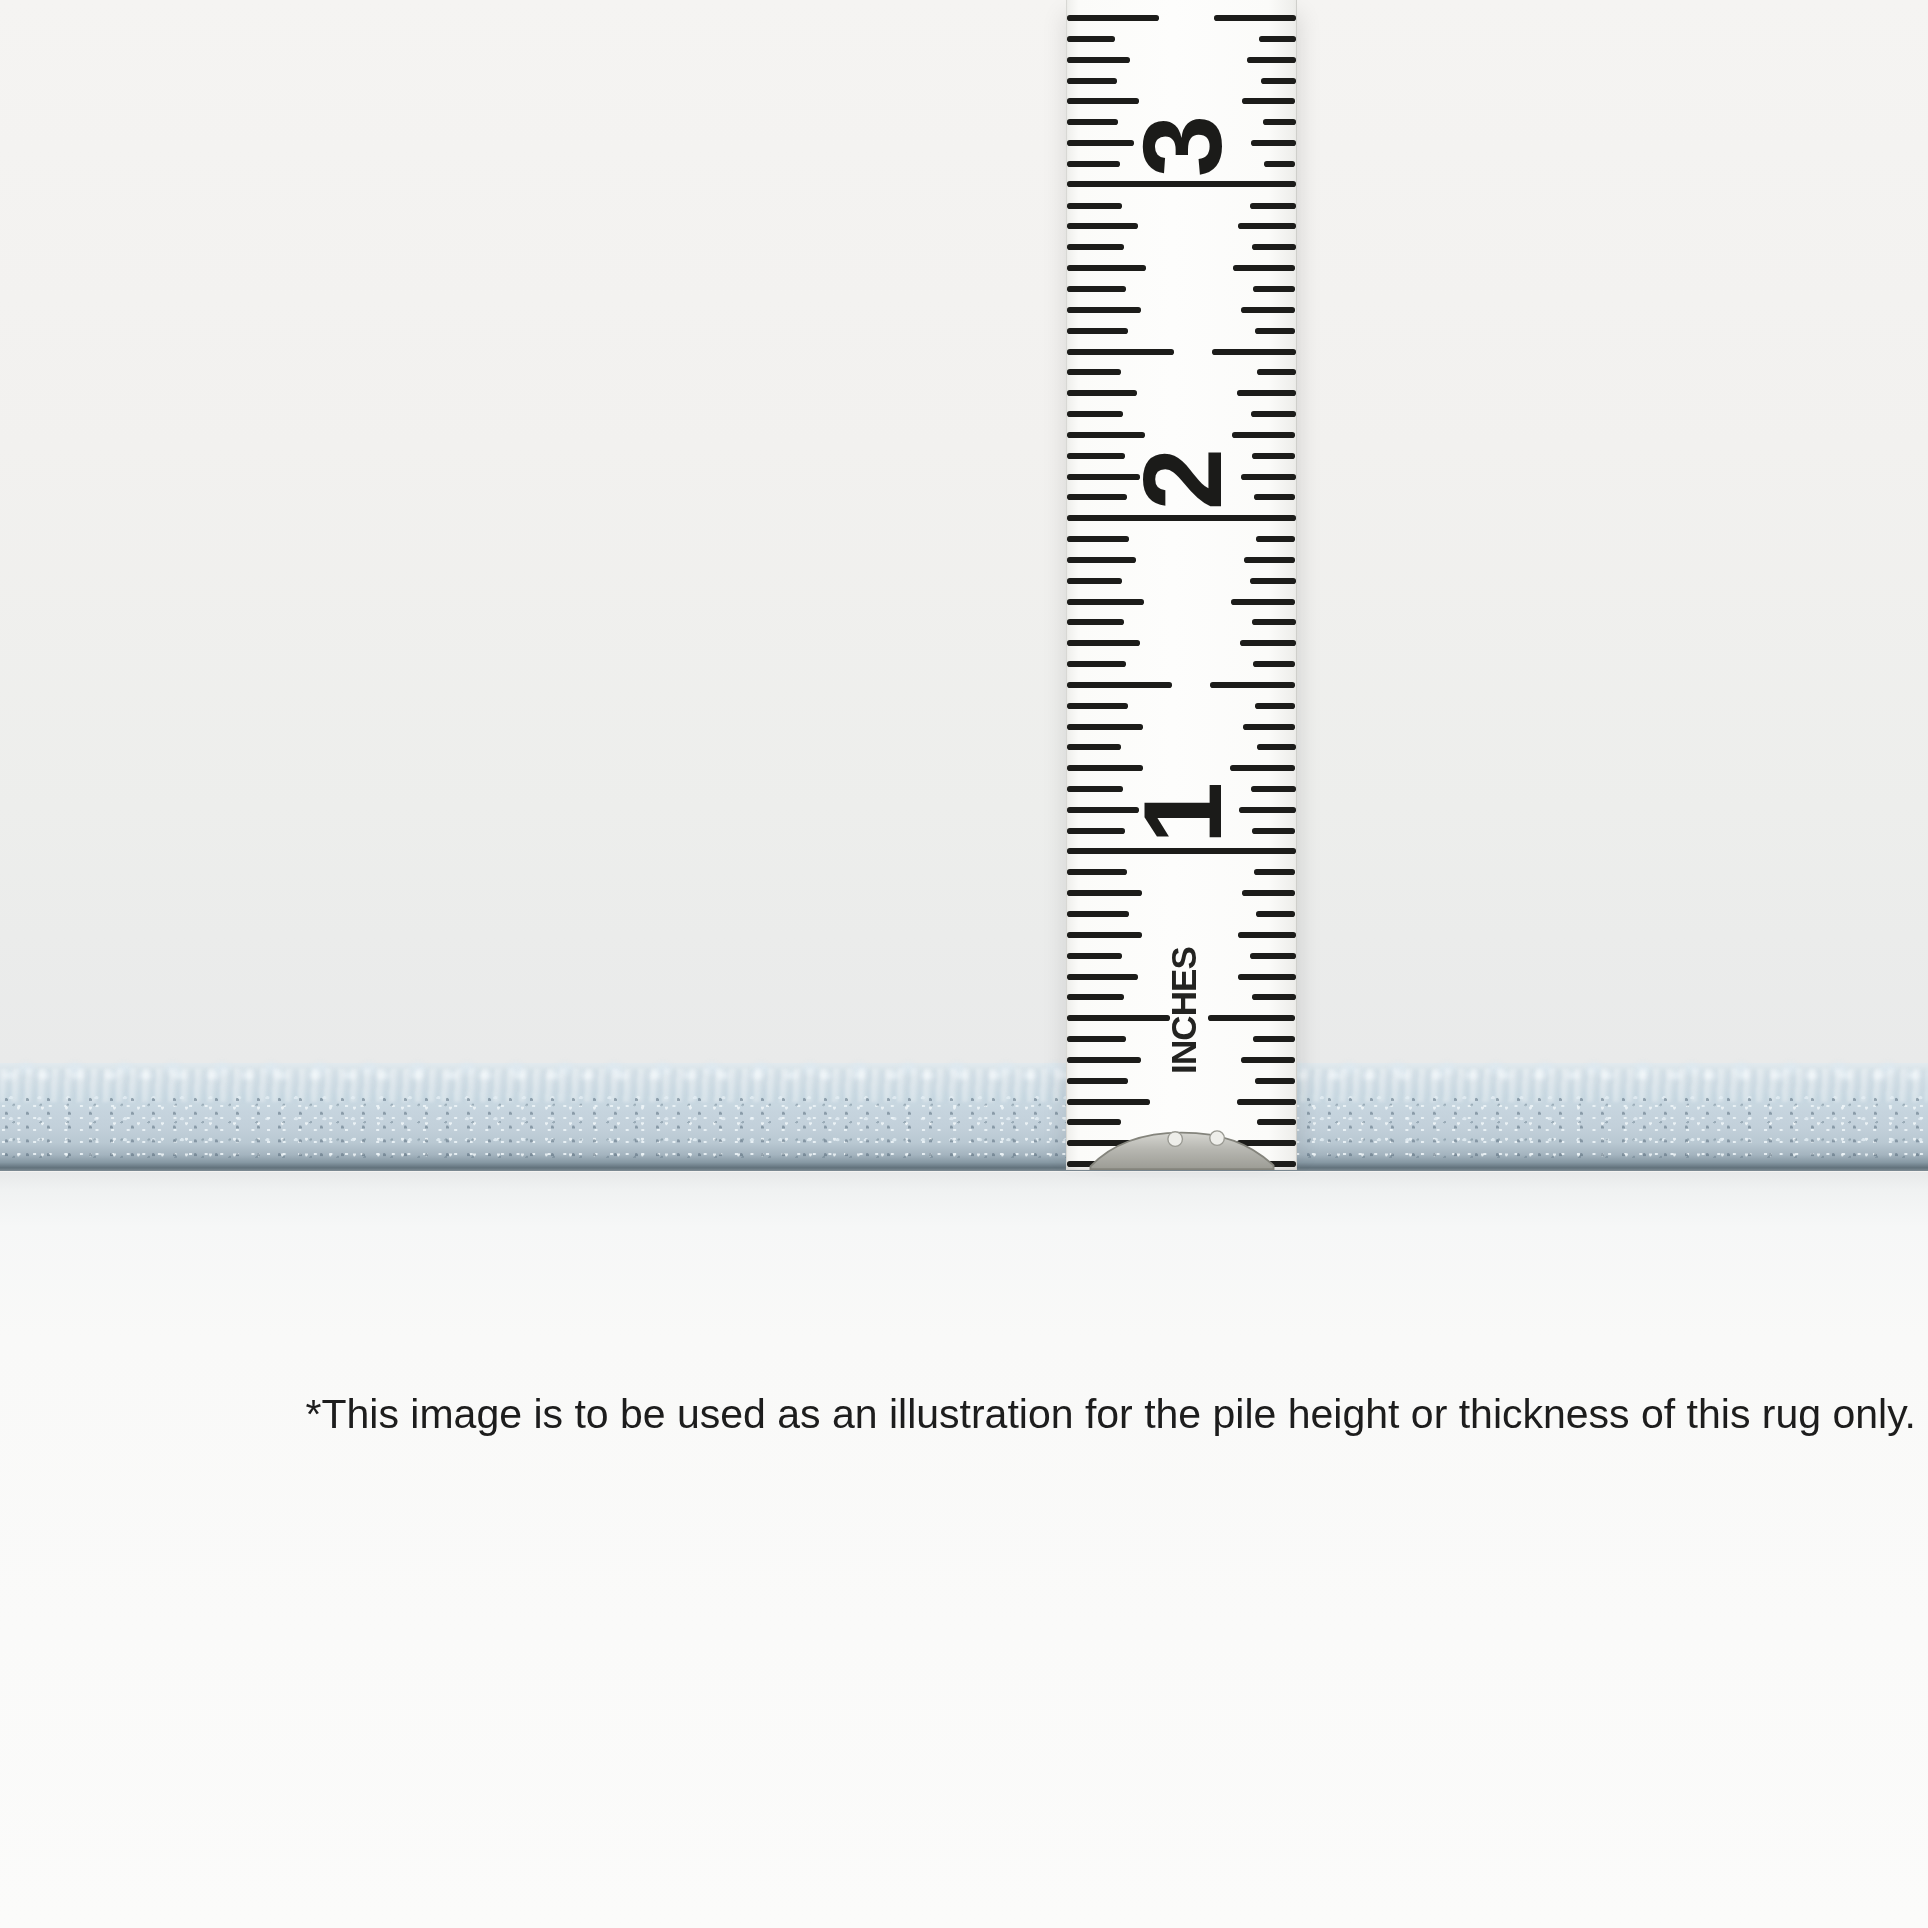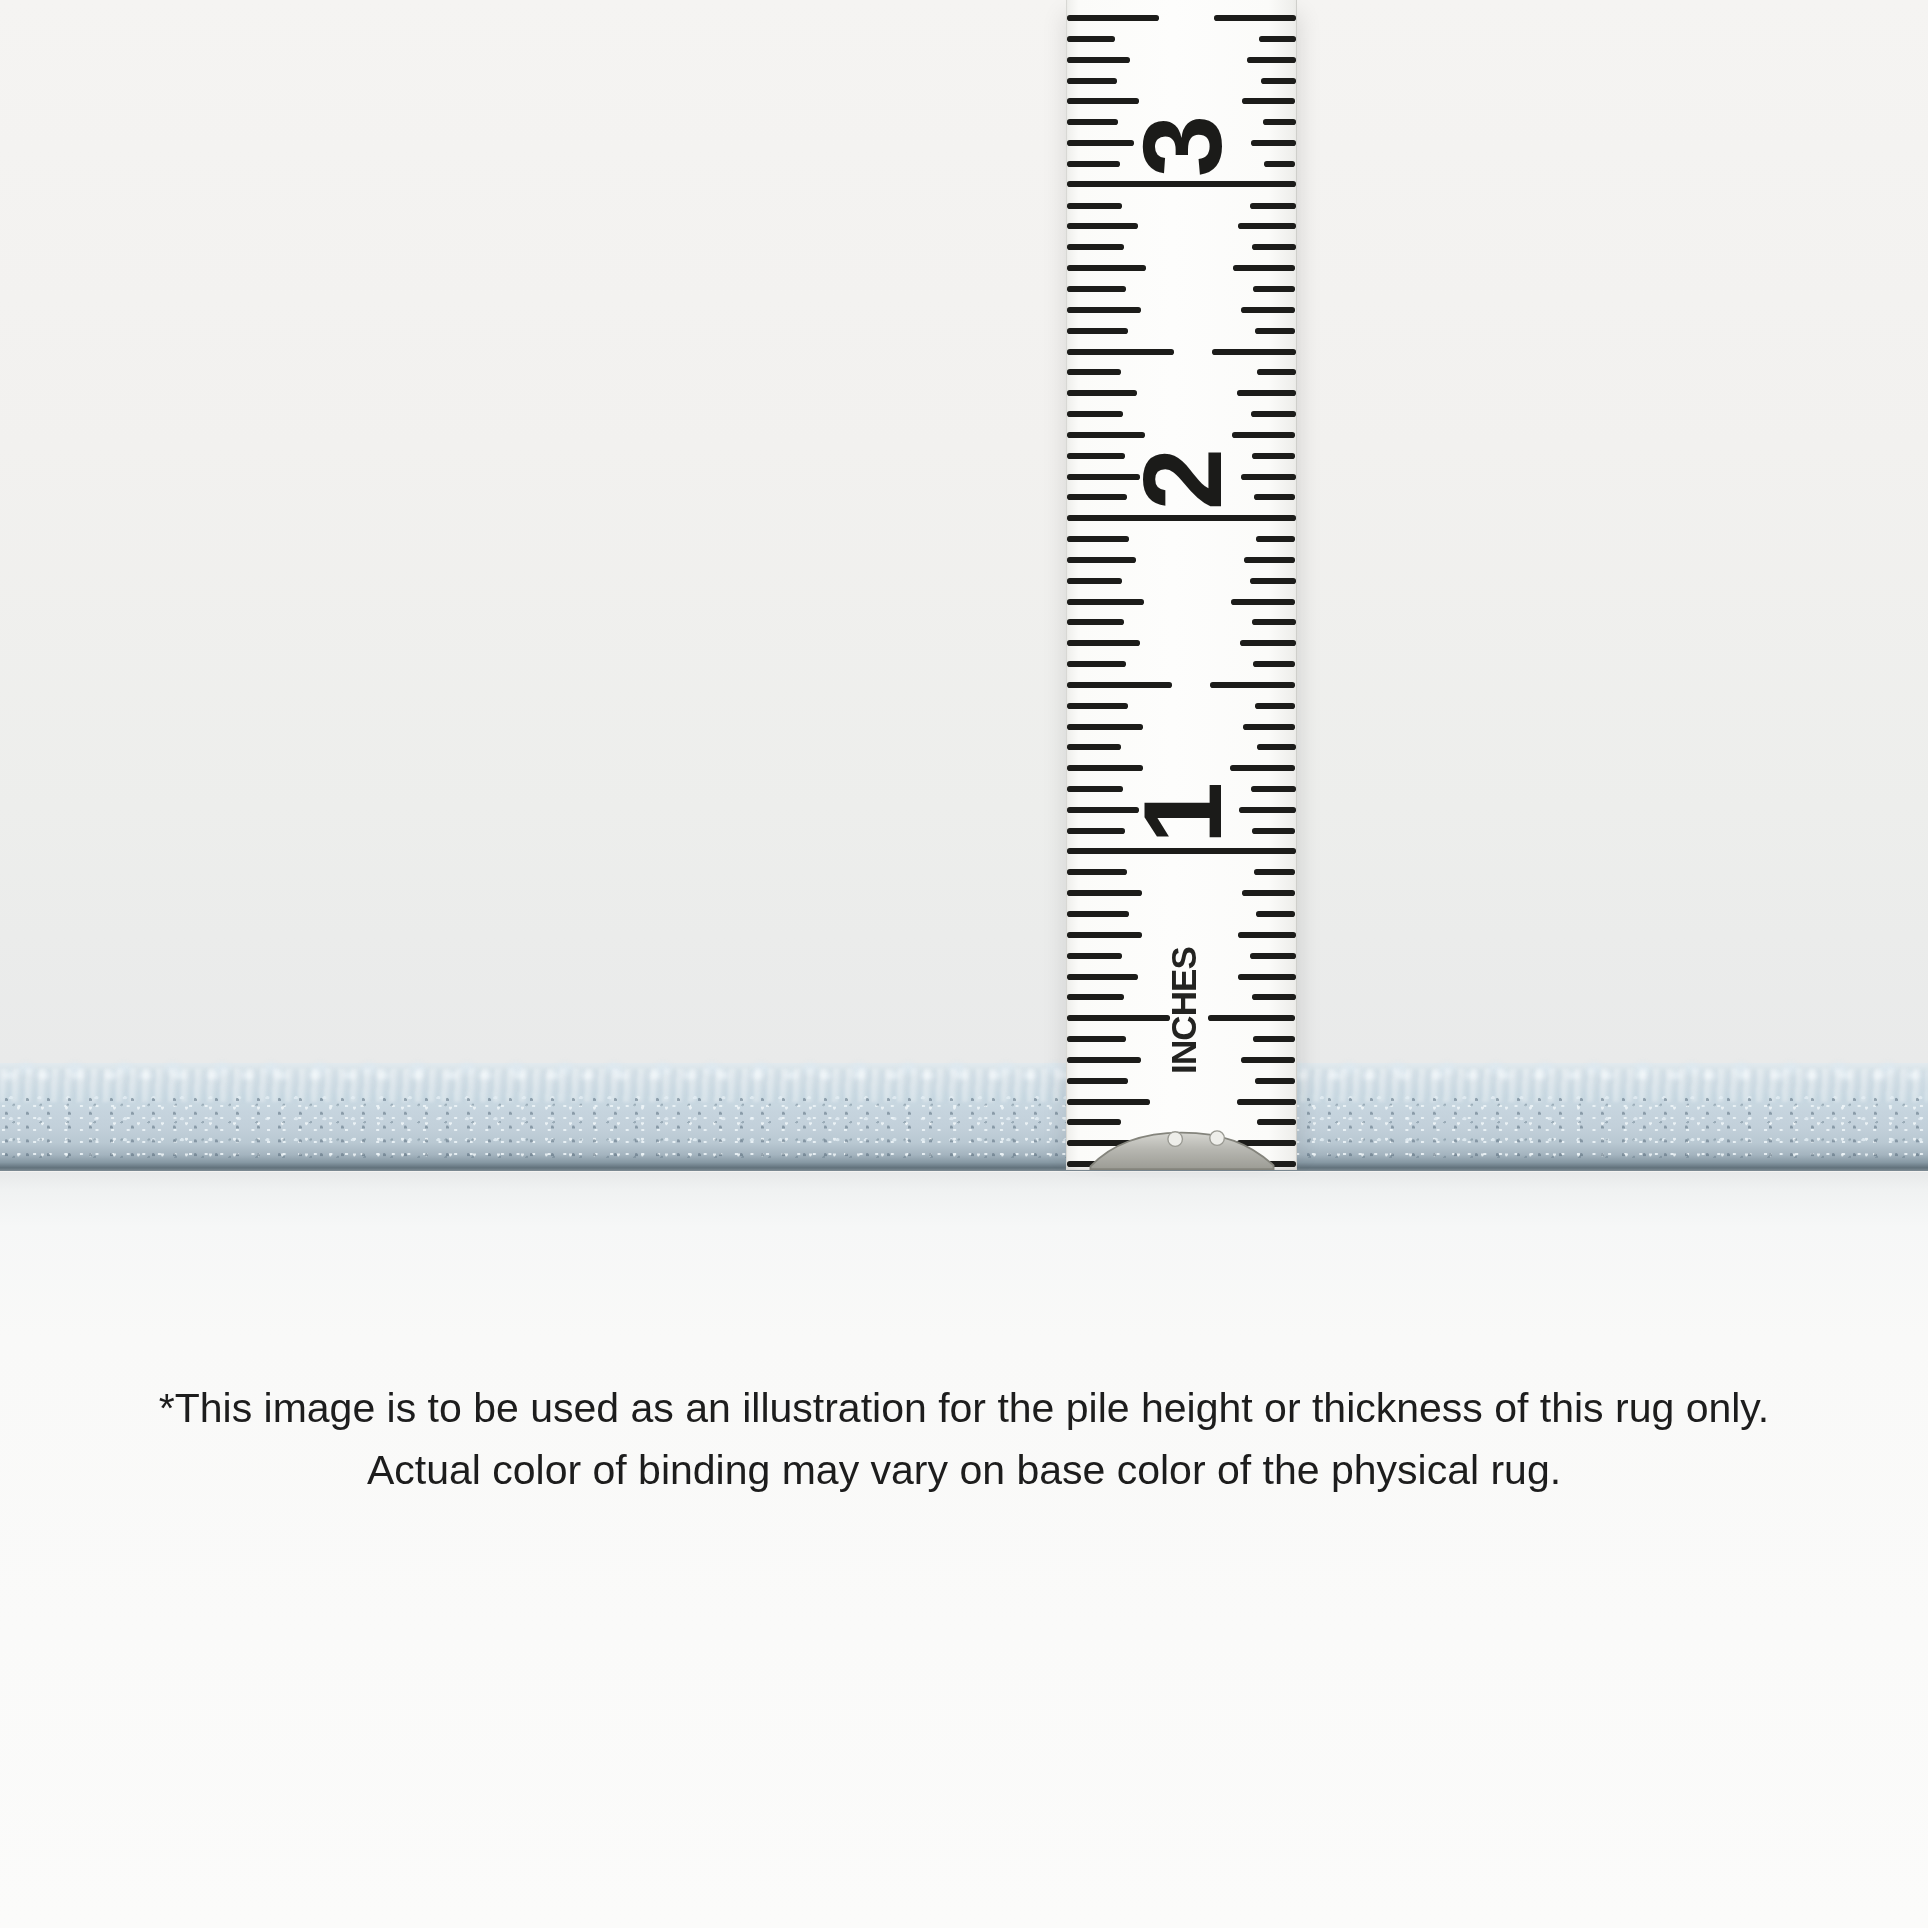--- a/index.html
+++ b/index.html
@@ -71,21 +71,21 @@
     display:flex;align-items:center;justify-content:center;
     transform:rotate(-90deg);
     font-size:35px;font-weight:700;letter-spacing:-0.9px;color:#232321;
   }
   .end-cap{position:absolute;left:20px;top:1129px;width:190px;height:41px;}
   
   .caption{
     position:absolute;left:0;top:1374px;width:1928px;z-index:4;
     text-align:center;color:#1d1d1d;font-size:41px;line-height:56px;font-weight:400;
   }
-  .caption p{margin:6px;}
+  .caption p{margin:12px;text-align:right;}
 </style>
 </head>
 <body>
 
 <div class="canvas">
 
   <div class="backdrop"></div>
 
   <div class="rug">
     <div class="rug-fluff"></div>
@@ -223,17 +223,16 @@
         </linearGradient>
       </defs>
       <path d="M3,44 L204,44 L204,40 C178,16 148,4 103,4 C58,4 26,17 3,41 Z" fill="url(#capGrad)" stroke="#84847c" stroke-width="2"></path>
       <circle cx="96" cy="11" r="8" fill="#eeeeea" stroke="#9a9a93" stroke-width="1.5"></circle>
       <circle cx="142" cy="10" r="8" fill="#eeeeea" stroke="#9a9a93" stroke-width="1.5"></circle>
     </svg>
   </div>
 
   <div class="caption">
     <p>*This image is to be used as an illustration for the pile height or thickness of this rug only.</p>
-    <p>Actual color of binding may vary on base color of the physical rug.</p>
   </div>
 
 </div>
 
 
 </body></html>

